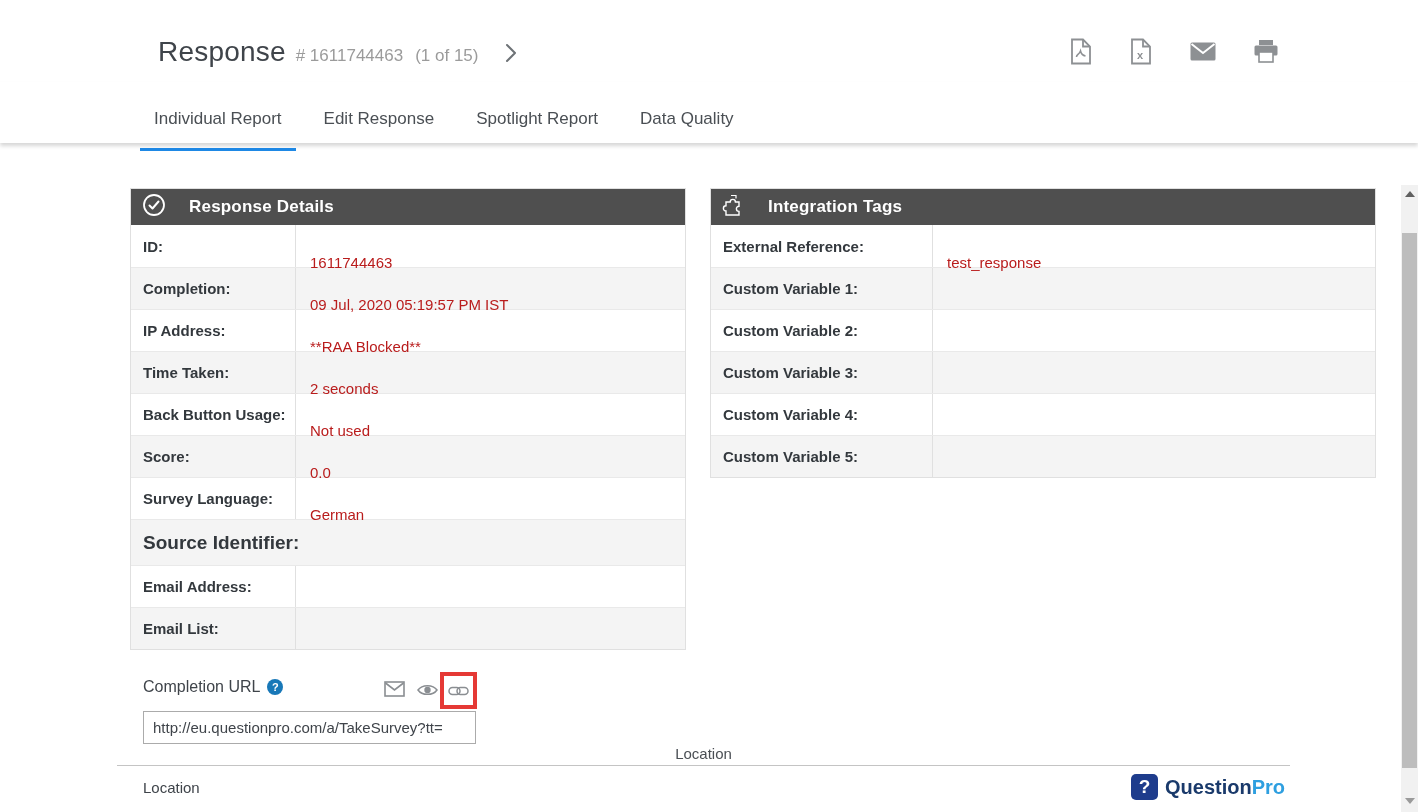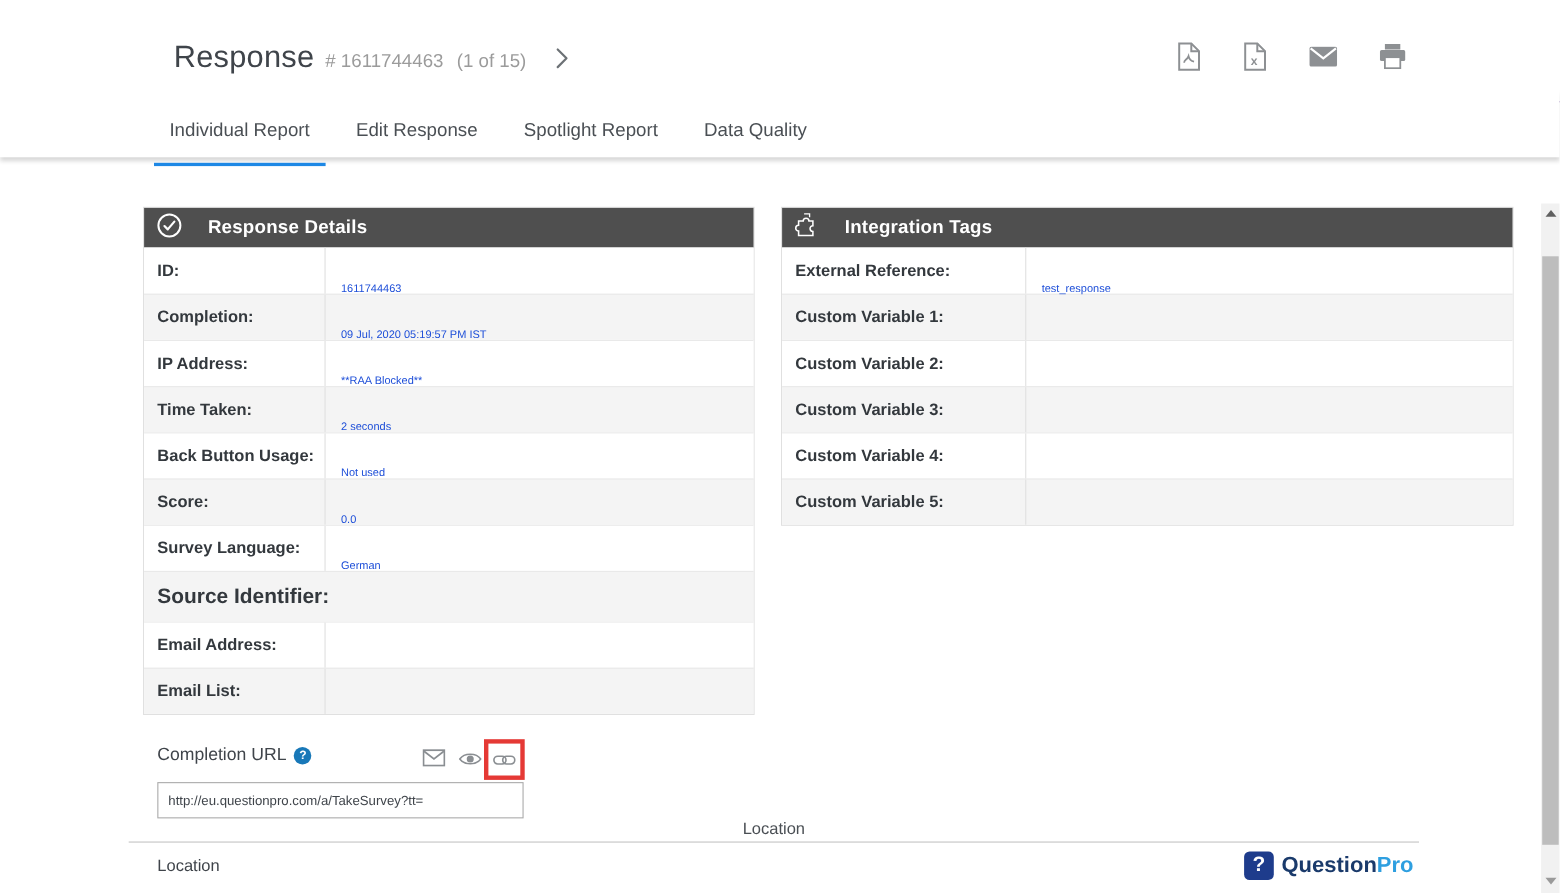--- a/index.html
+++ b/index.html
@@ -46,21 +46,21 @@
   .table-head .t-title { font-size:17px; font-weight:bold; letter-spacing:0.2px; }
   .trow { display:flex; height:42px; align-items:center; background:#fff; }
   .trow.alt { background:#f4f4f4; }
   .trow + .trow, .sect-row + .trow, .trow + .sect-row { border-top:1px solid #e9e9e9; }
   .cell-label {
     width:165px; flex:0 0 165px; padding-left:12px; font-weight:bold;
     font-size:15px; color:#33383d; border-right:1px solid #e0e0e0; height:100%;
     display:flex; align-items:center;
   }
   .it-table .cell-label { width:222px; flex:0 0 222px; }
-  .cell-value { padding-left:14px; font-size:10px; color:#1d4ed8;margin-top:32px; }
+  .cell-value { padding-left:14px; font-size:15px; color:#b91c1c;margin-top:32px; }
   .sect-row {
     height:46px; background:#f4f4f4; display:flex; align-items:center;
     padding-left:12px; font-size:19px; font-weight:bold; color:#33383d;
   }
 
   
   .completion-label-row { position:absolute; left:143px; top:678px; display:flex; align-items:center; }
   .completion-label { font-size:16px; color:#3f444a; }
   .help-badge {
     width:16px; height:16px; border-radius:50%; background:#1878b8; color:#fff;
@@ -69,21 +69,21 @@
   }
   .url-action { position:absolute; cursor:pointer; display:inline-flex; }
   .act-mail { left:384px; top:681px; }
   .act-eye  { left:417px; top:683px; }
   .annotation-box {
     position:absolute; left:440px; top:672px; width:37px; height:37px;
     border:4px solid #e53935; display:flex; align-items:center; justify-content:center;
   }
   .url-input {
     position:absolute; left:143px; top:711px; width:333px; height:33px;
-    border:1px solid #ababab; font-size:12px; color:#3f444a; padding:0 9px;
+    border:1px solid #ababab; font-size:15px; color:#3f444a; padding:0 9px;
     font-family:"Liberation Sans", sans-serif; background:#fff;
   }
 
   
   .location-center {
     position:absolute; left:117px; top:745px; width:1173px; text-align:center;
     font-size:15px; color:#4a4f54;
   }
   .location-divider { position:absolute; left:117px; top:765px; width:1173px; height:1px; background:#c4c4c4; }
   .location-footer { position:absolute; left:143px; top:779px; font-size:15px; color:#3f444a; }

